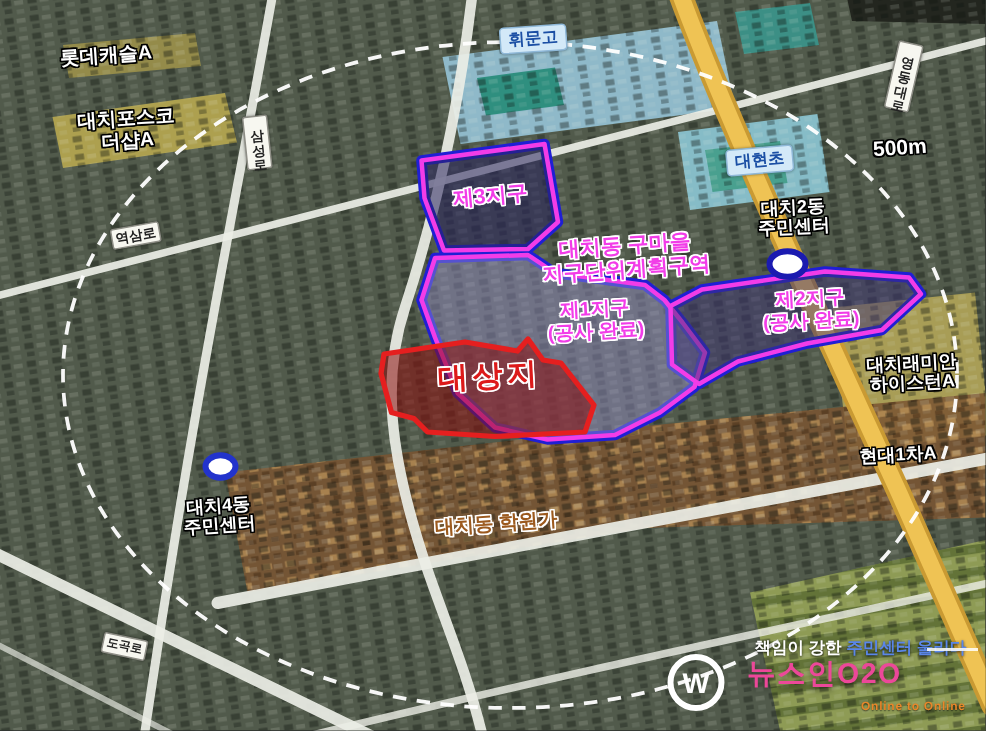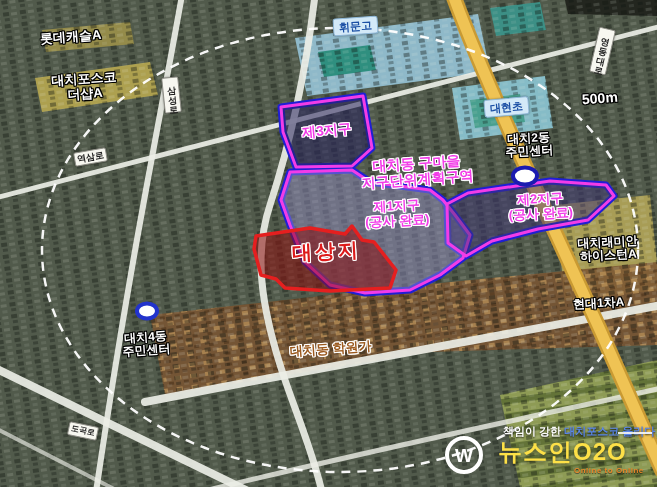--- a/index.html
+++ b/index.html
@@ -16,21 +16,21 @@
   .brown{color:#9c5a1e;text-shadow:-1px -1px 0 #fff,1px -1px 0 #fff,-1px 1px 0 #fff,1px 1px 0 #fff,0 -1px 0 #fff,0 1px 0 #fff,-1px 0 0 #fff,1px 0 0 #fff;}
   .roadbox{background:#f7f7f0;color:#222;border:1px solid #8e8e86;border-radius:2px;
     font-size:9px;padding:0 2px;line-height:12px;box-shadow:0 0 2px rgba(0,0,0,.5);}
   .vert{writing-mode:vertical-rl;text-orientation:upright;letter-spacing:1px;padding:2px 1px;line-height:13px;}
   .schoolbox{background:#d3e9f8;color:#1b4fa4;border:1px solid #8fb8d8;border-radius:3px;
     font-size:11px;padding:1px 5px;line-height:14px;box-shadow:0 0 2px rgba(0,0,0,.45);}
   .wm-tag{position:absolute;left:503px;top:424px;font-size:11px;font-weight:bold;
     text-shadow:0 1px 2px rgba(0,0,0,.8);}
   .wm-tag .tw{color:#fff;} .wm-tag .tb{color:#5a86e8;}
   .wm-rule{position:absolute;left:618px;top:432px;width:34px;height:2px;background:rgba(255,255,255,.85);}
-  .wm-brand{position:absolute;left:498px;top:436px;font-size:24px;font-weight:bold;color:#fde047;
+  .wm-brand{position:absolute;left:498px;top:436px;font-size:19px;font-weight:bold;color:#ec4899;
     letter-spacing:1px;text-shadow:0 2px 4px rgba(0,0,0,.55);}
   .wm-sub{position:absolute;left:574px;top:466px;font-size:8px;font-weight:bold;color:#e8872a;
     text-shadow:0 1px 1px rgba(0,0,0,.6);letter-spacing:.5px;}
   .wm-logo{position:absolute;left:438px;top:433px;width:52px;height:44px;}
 </style>
 </head>
 <body>
 
 <div class="stage">
 
@@ -158,21 +158,21 @@
     <span style="display:block">대치4동</span>
     <span style="display:block">주민센터</span>
   </div>
 
   <div class="lbl brown" style="left:290px;top:342px;font-size:13px;transform:rotate(-4deg)">대치동 학원가</div>
 
   <div class="lbl roadbox" style="left:68px;top:424px;font-size:8px;transform:rotate(12deg)">도곡로</div>
 
   <div class="wm-tag">
     <span class="tw">책임이 강한</span>
-    <span class="tb">대치포스코 울리다</span>
+    <span class="tb">주민센터 울리다</span>
   </div>
   <div class="wm-rule"></div>
 
   <svg class="wm-logo" viewBox="0 0 52 44">
     <circle cx="26" cy="22" r="17" fill="none" stroke="#ffffff" stroke-width="4"></circle>
     <text x="26" y="29" text-anchor="middle" font-size="19" font-weight="bold" font-family="Liberation Sans, DejaVu Sans, sans-serif" fill="#ffffff">W</text>
   </svg>
 
   <div class="wm-brand">뉴스인O2O</div>
   <div class="wm-sub">Online to Online</div>

